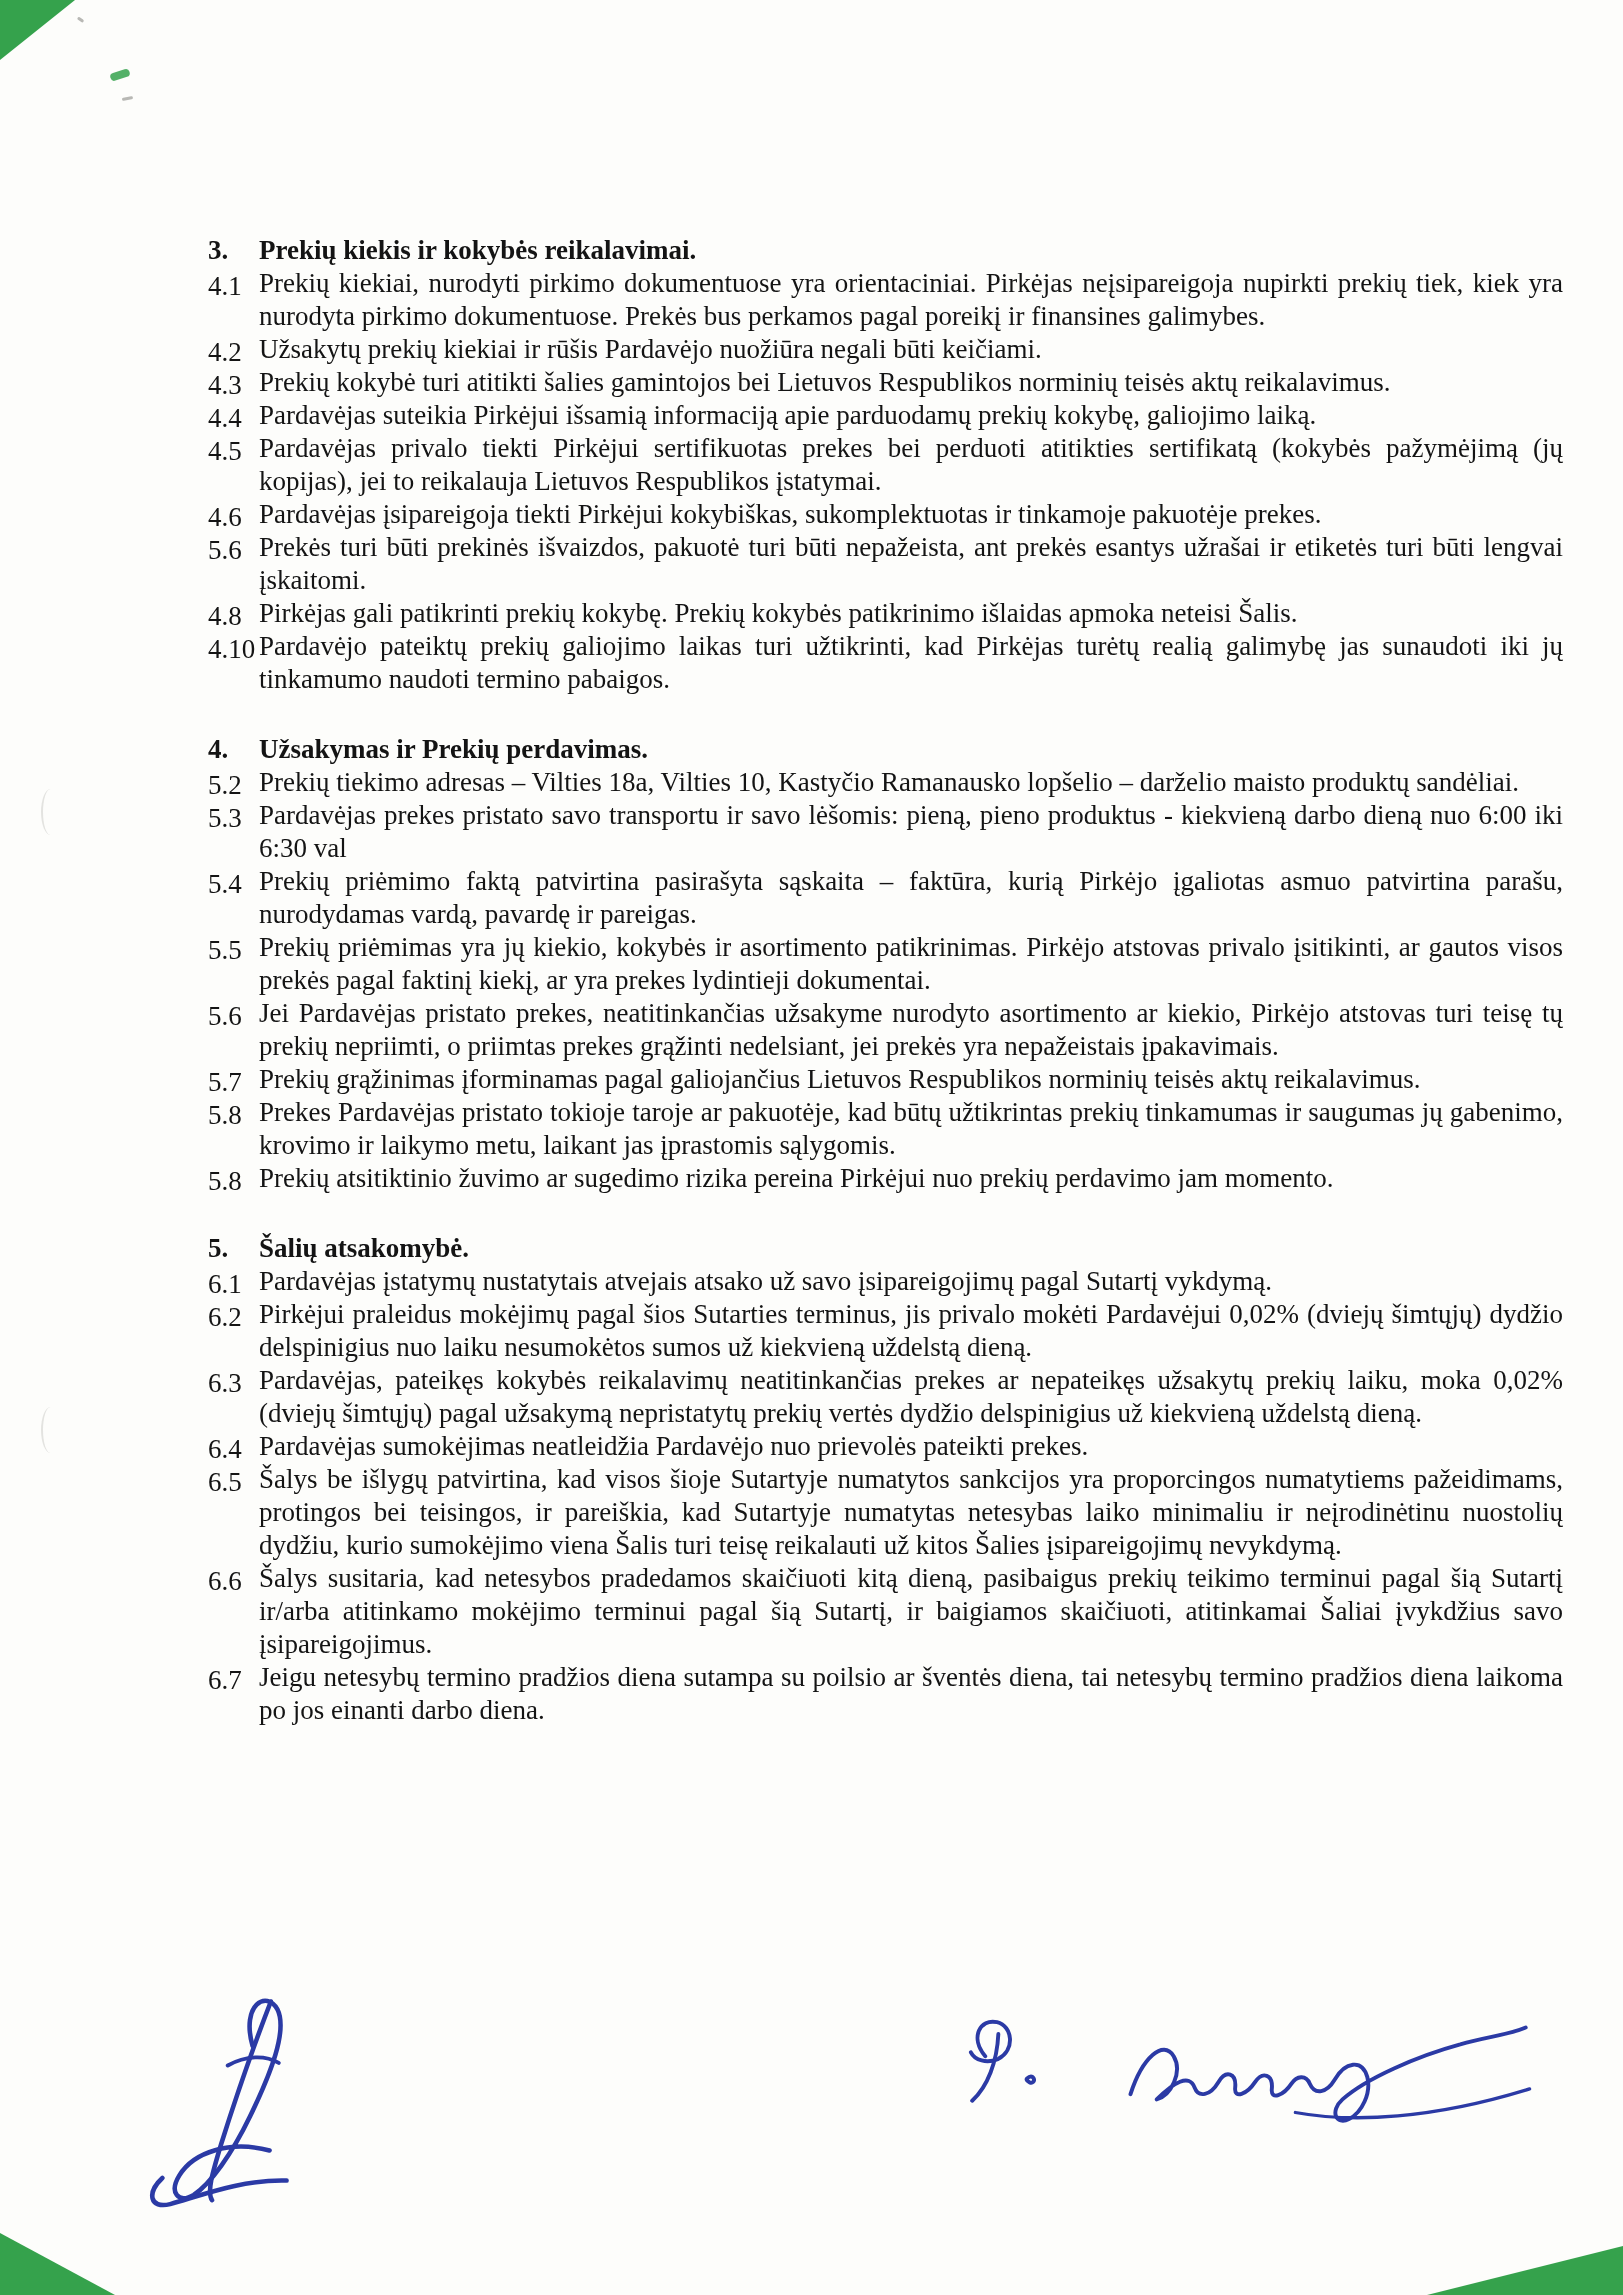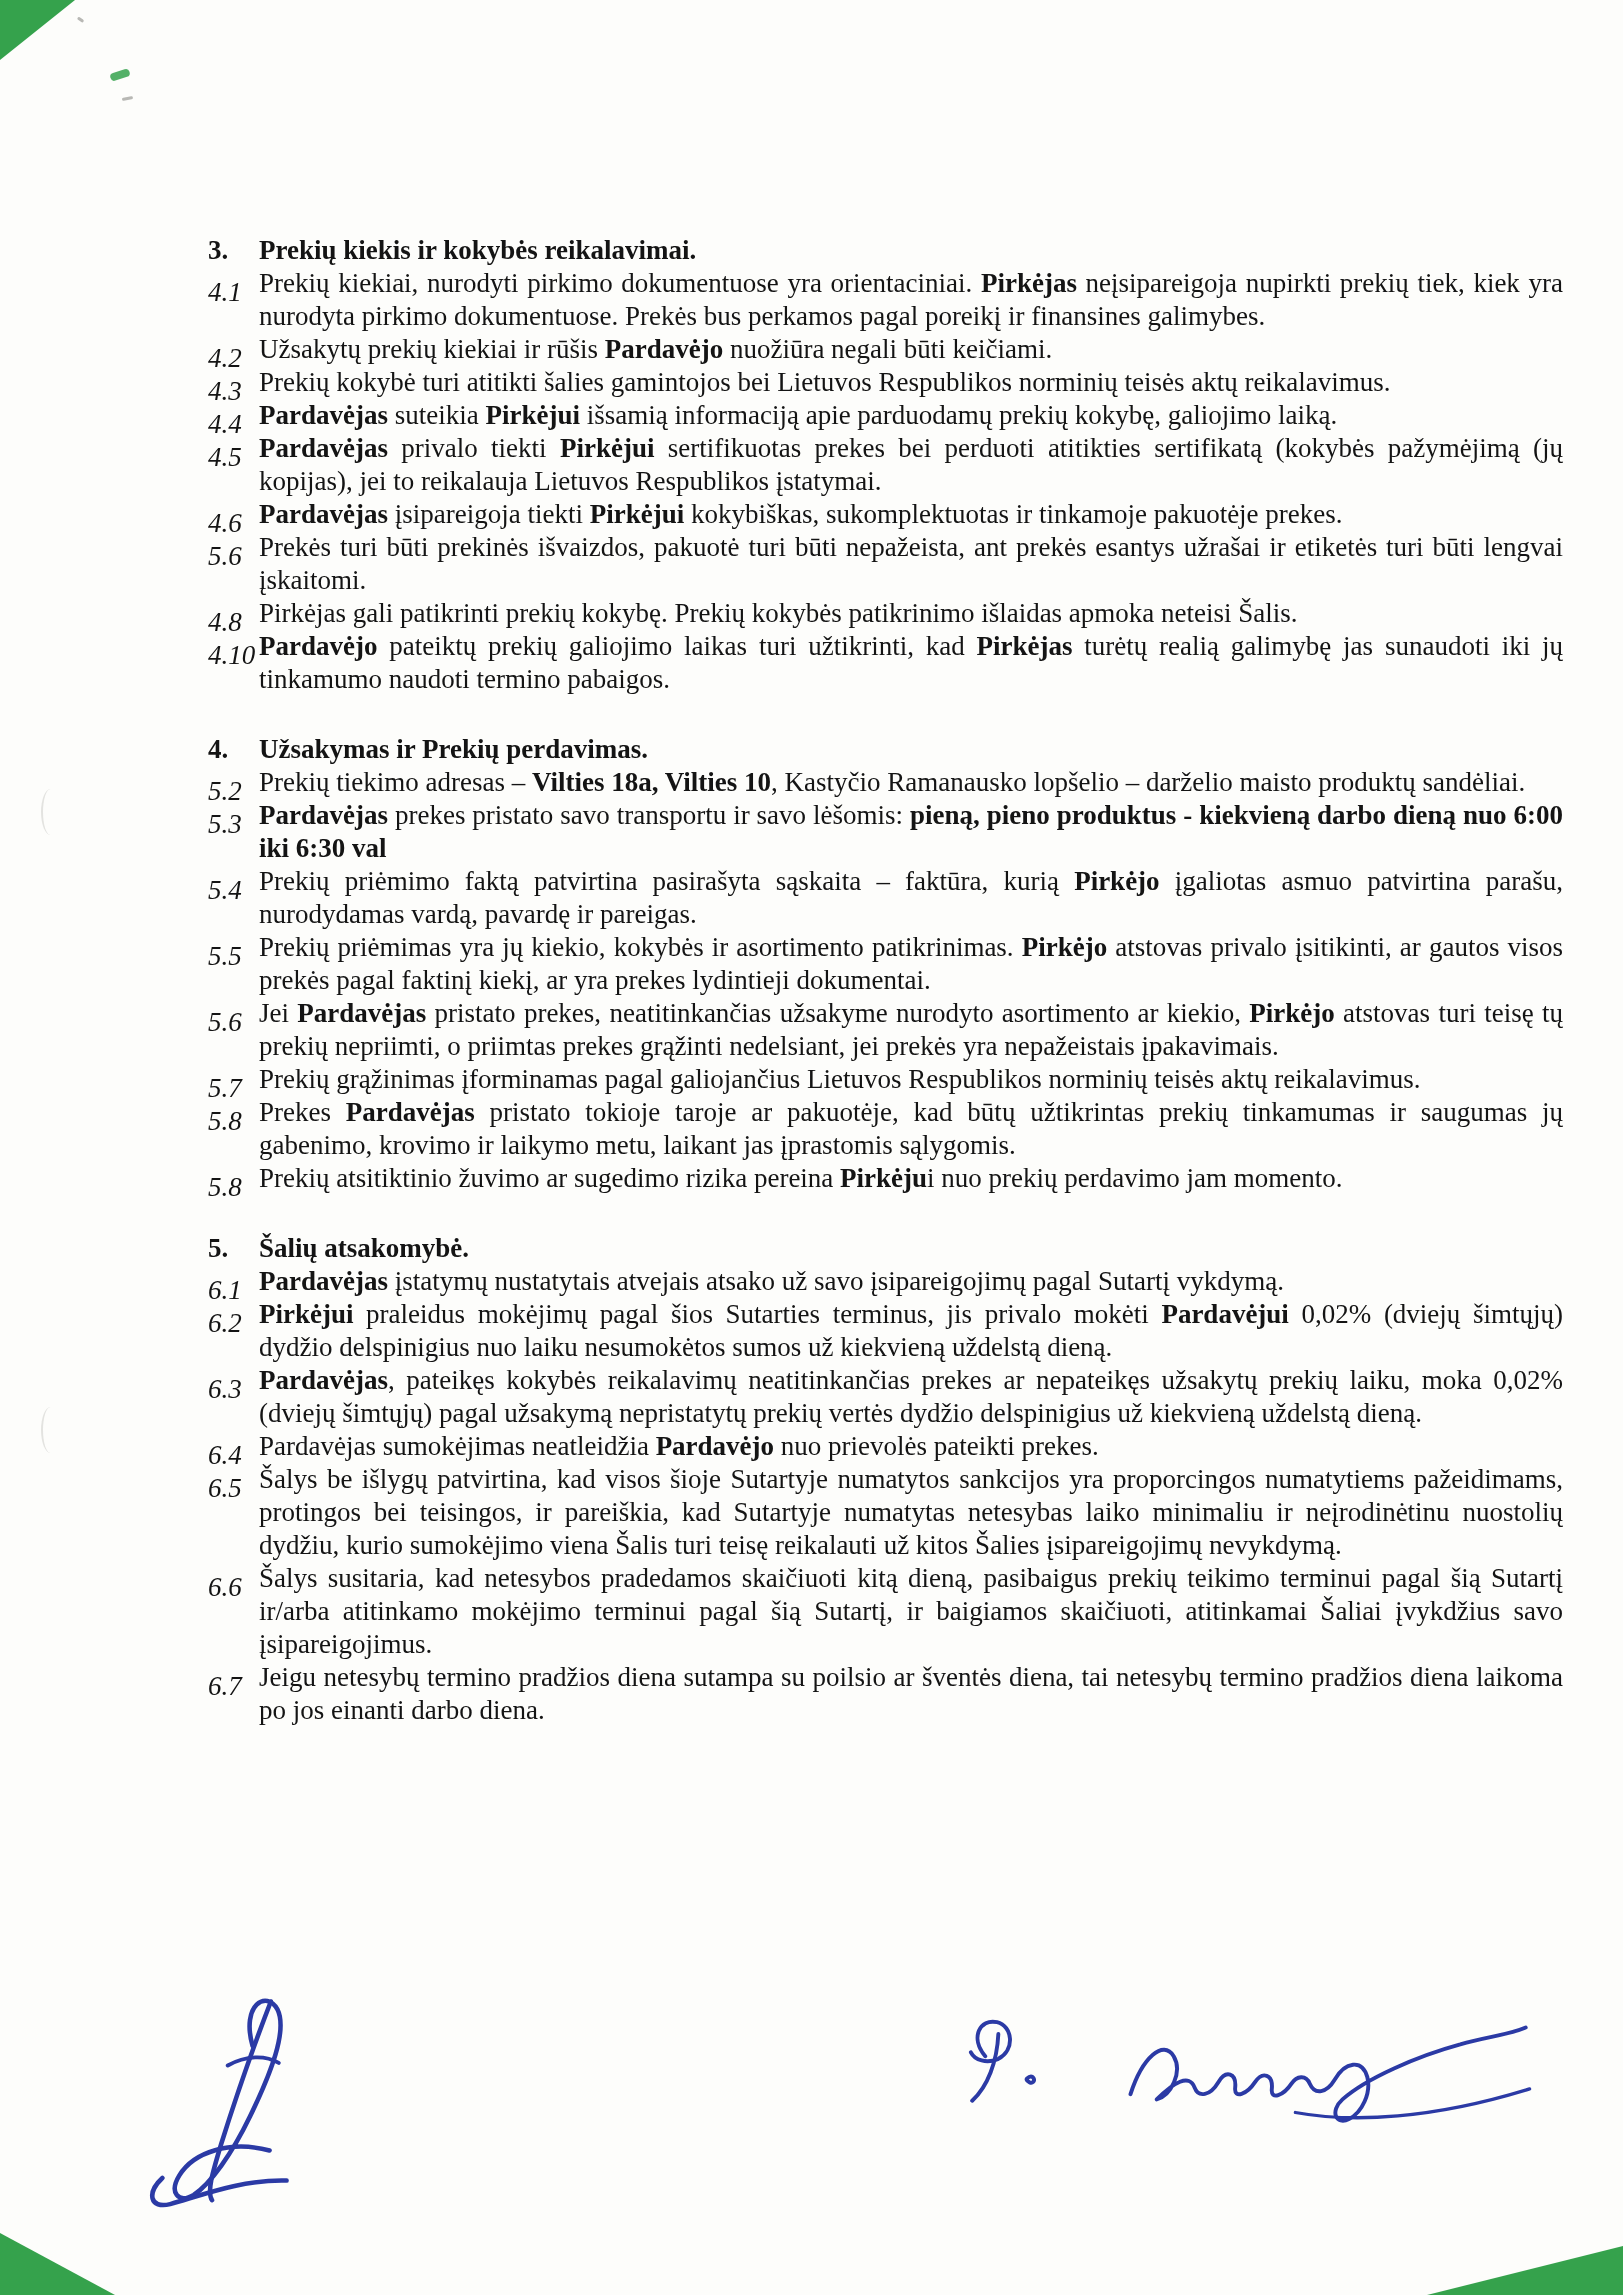--- a/index.html
+++ b/index.html
@@ -27,22 +27,22 @@
     line-height:33px;
   }
   .heading .num { position:absolute; left:0; top:0; }
   .clause {
     position:relative;
     padding-left:51px;
     font-size:27px;
     line-height:33px;
     text-align:justify;
   }
-  .clause .num { position:absolute; left:0; top:9px;font-style:italic; }
-  .b { font-weight:700; }
+  .clause .num { position:absolute; left:0; top:3px; }
+  .b { font-weight:400; }
 
   
   .scan-mark { position:absolute; background:#35a24c; }
   .mark-topleft {
     left:0; top:0; width:85px; height:60px;
     clip-path:polygon(0 0, 75px 0, 0 60px);
   }
   .mark-topleft-dash {
     left:110px; top:71px; width:19.6px; height:7.9px;
     transform:rotate(-18deg); border-radius:3.9px; opacity:.85;

